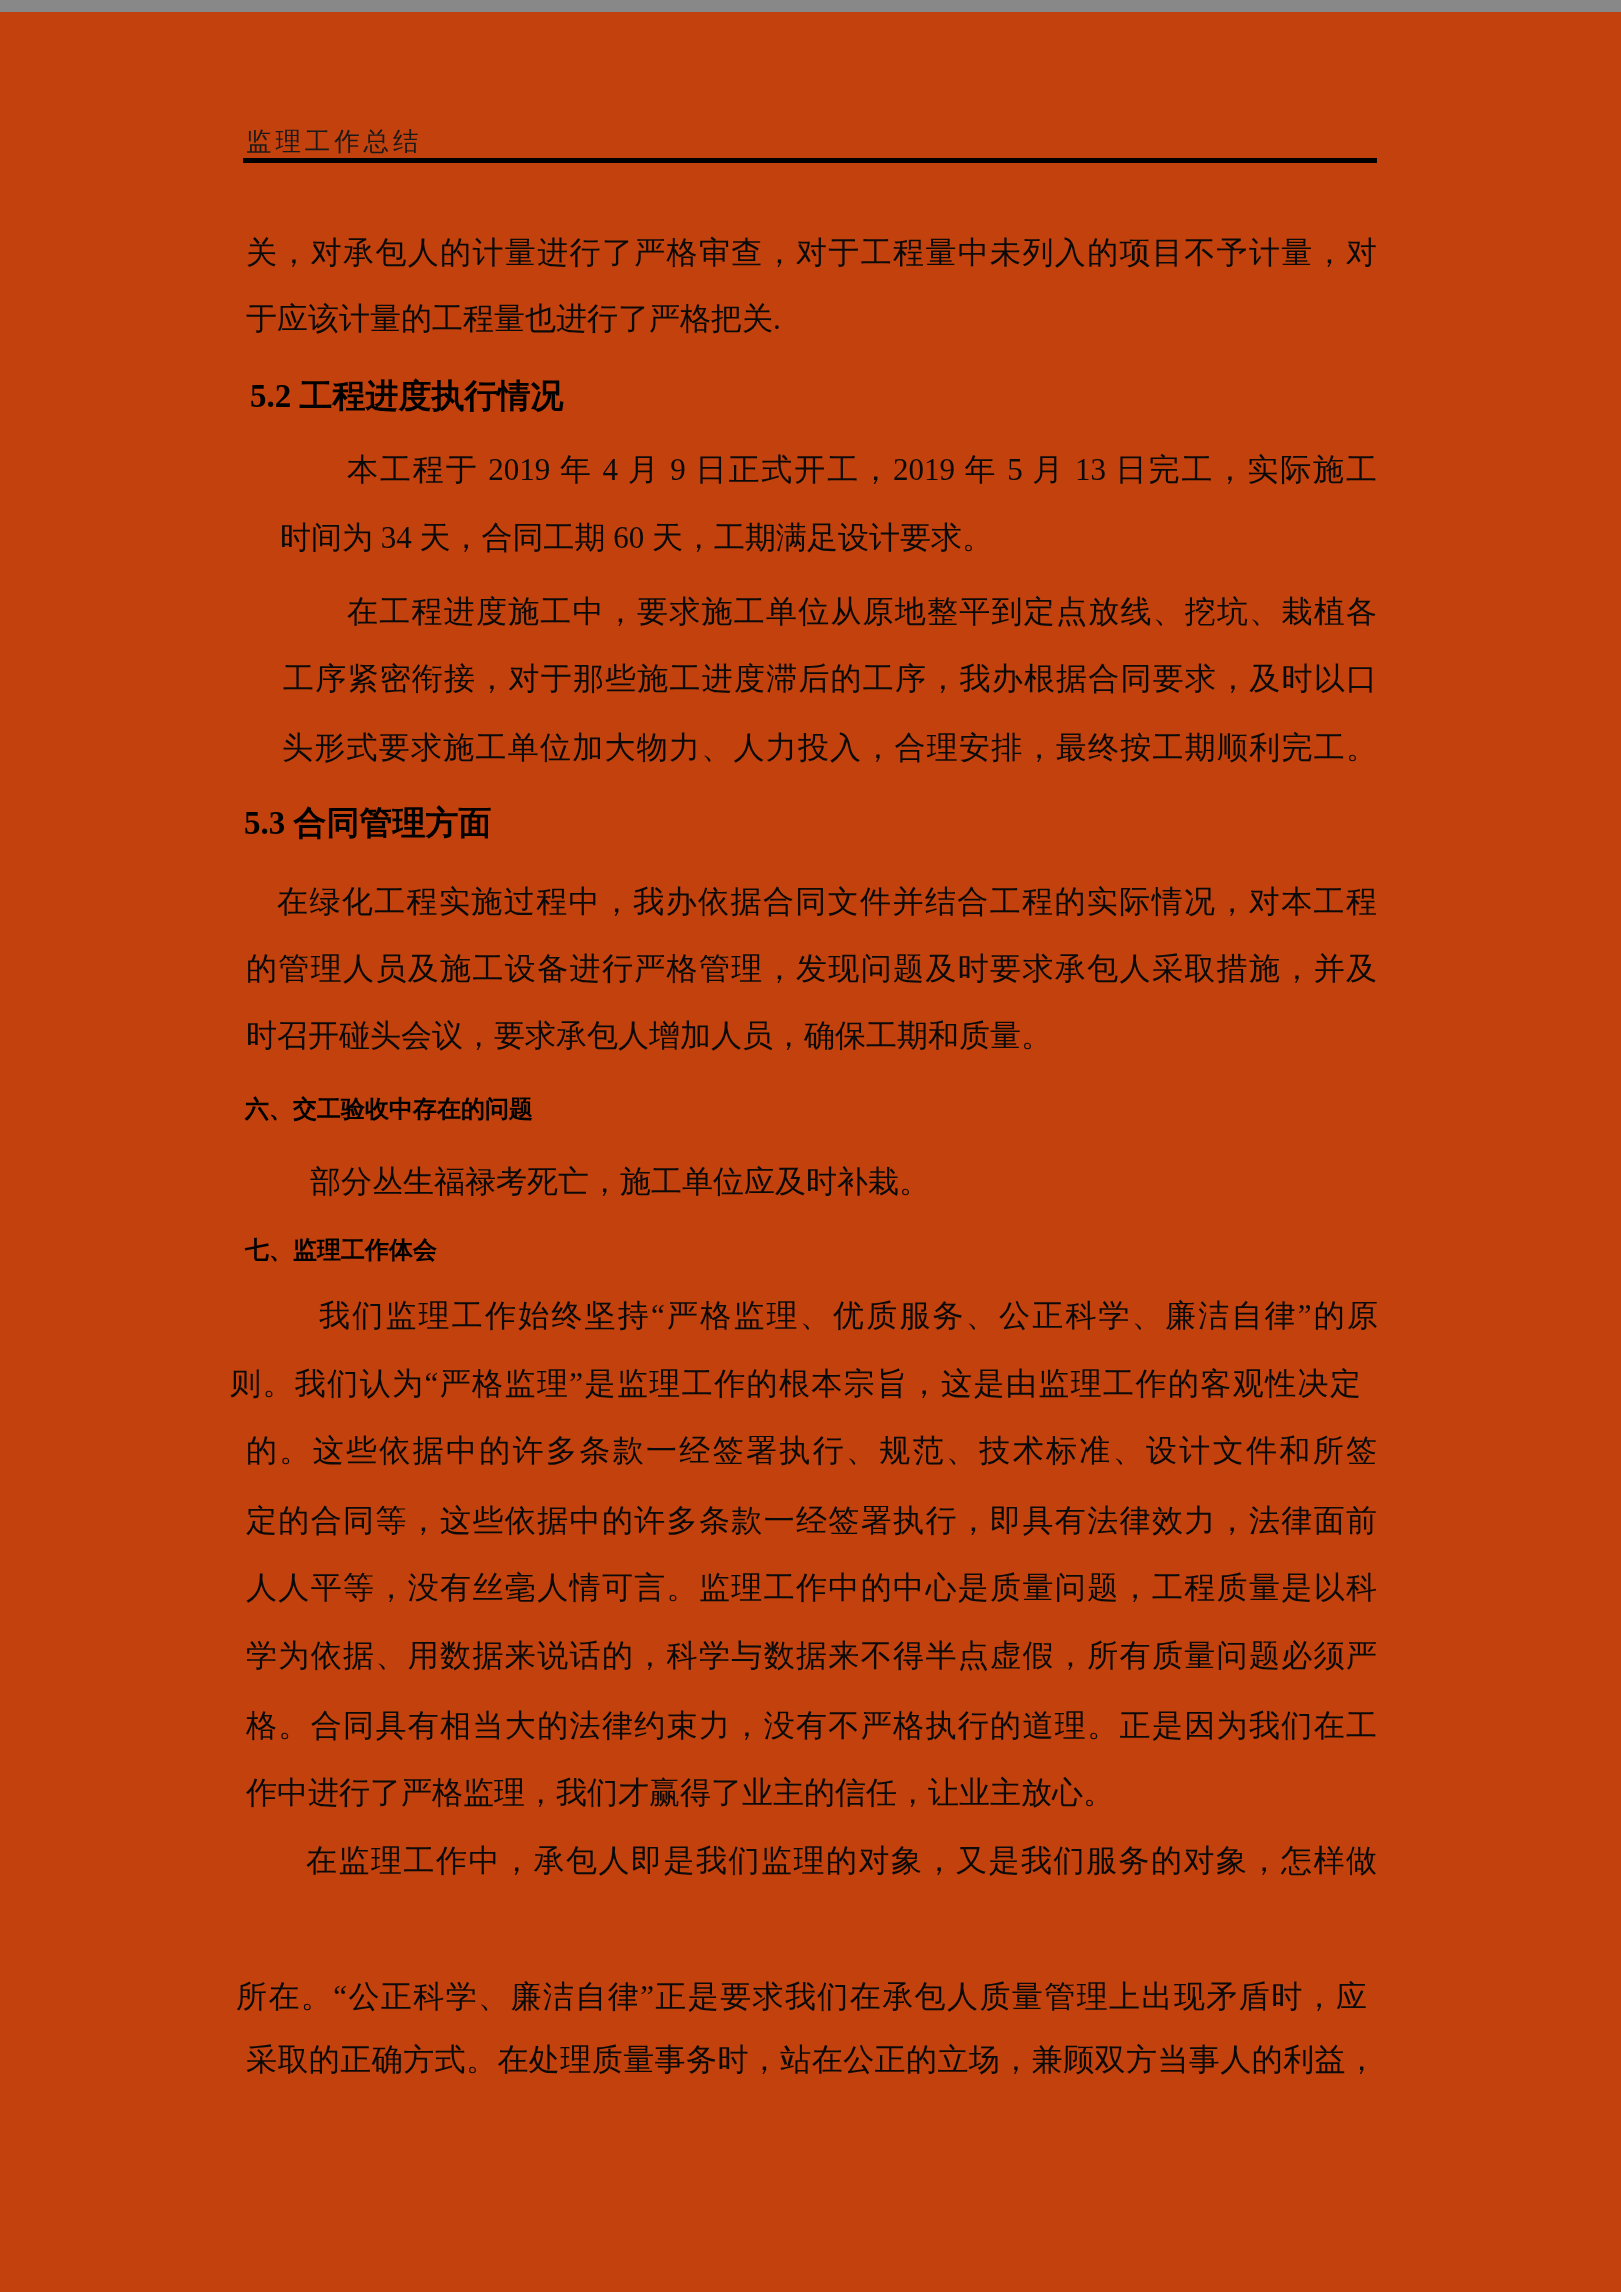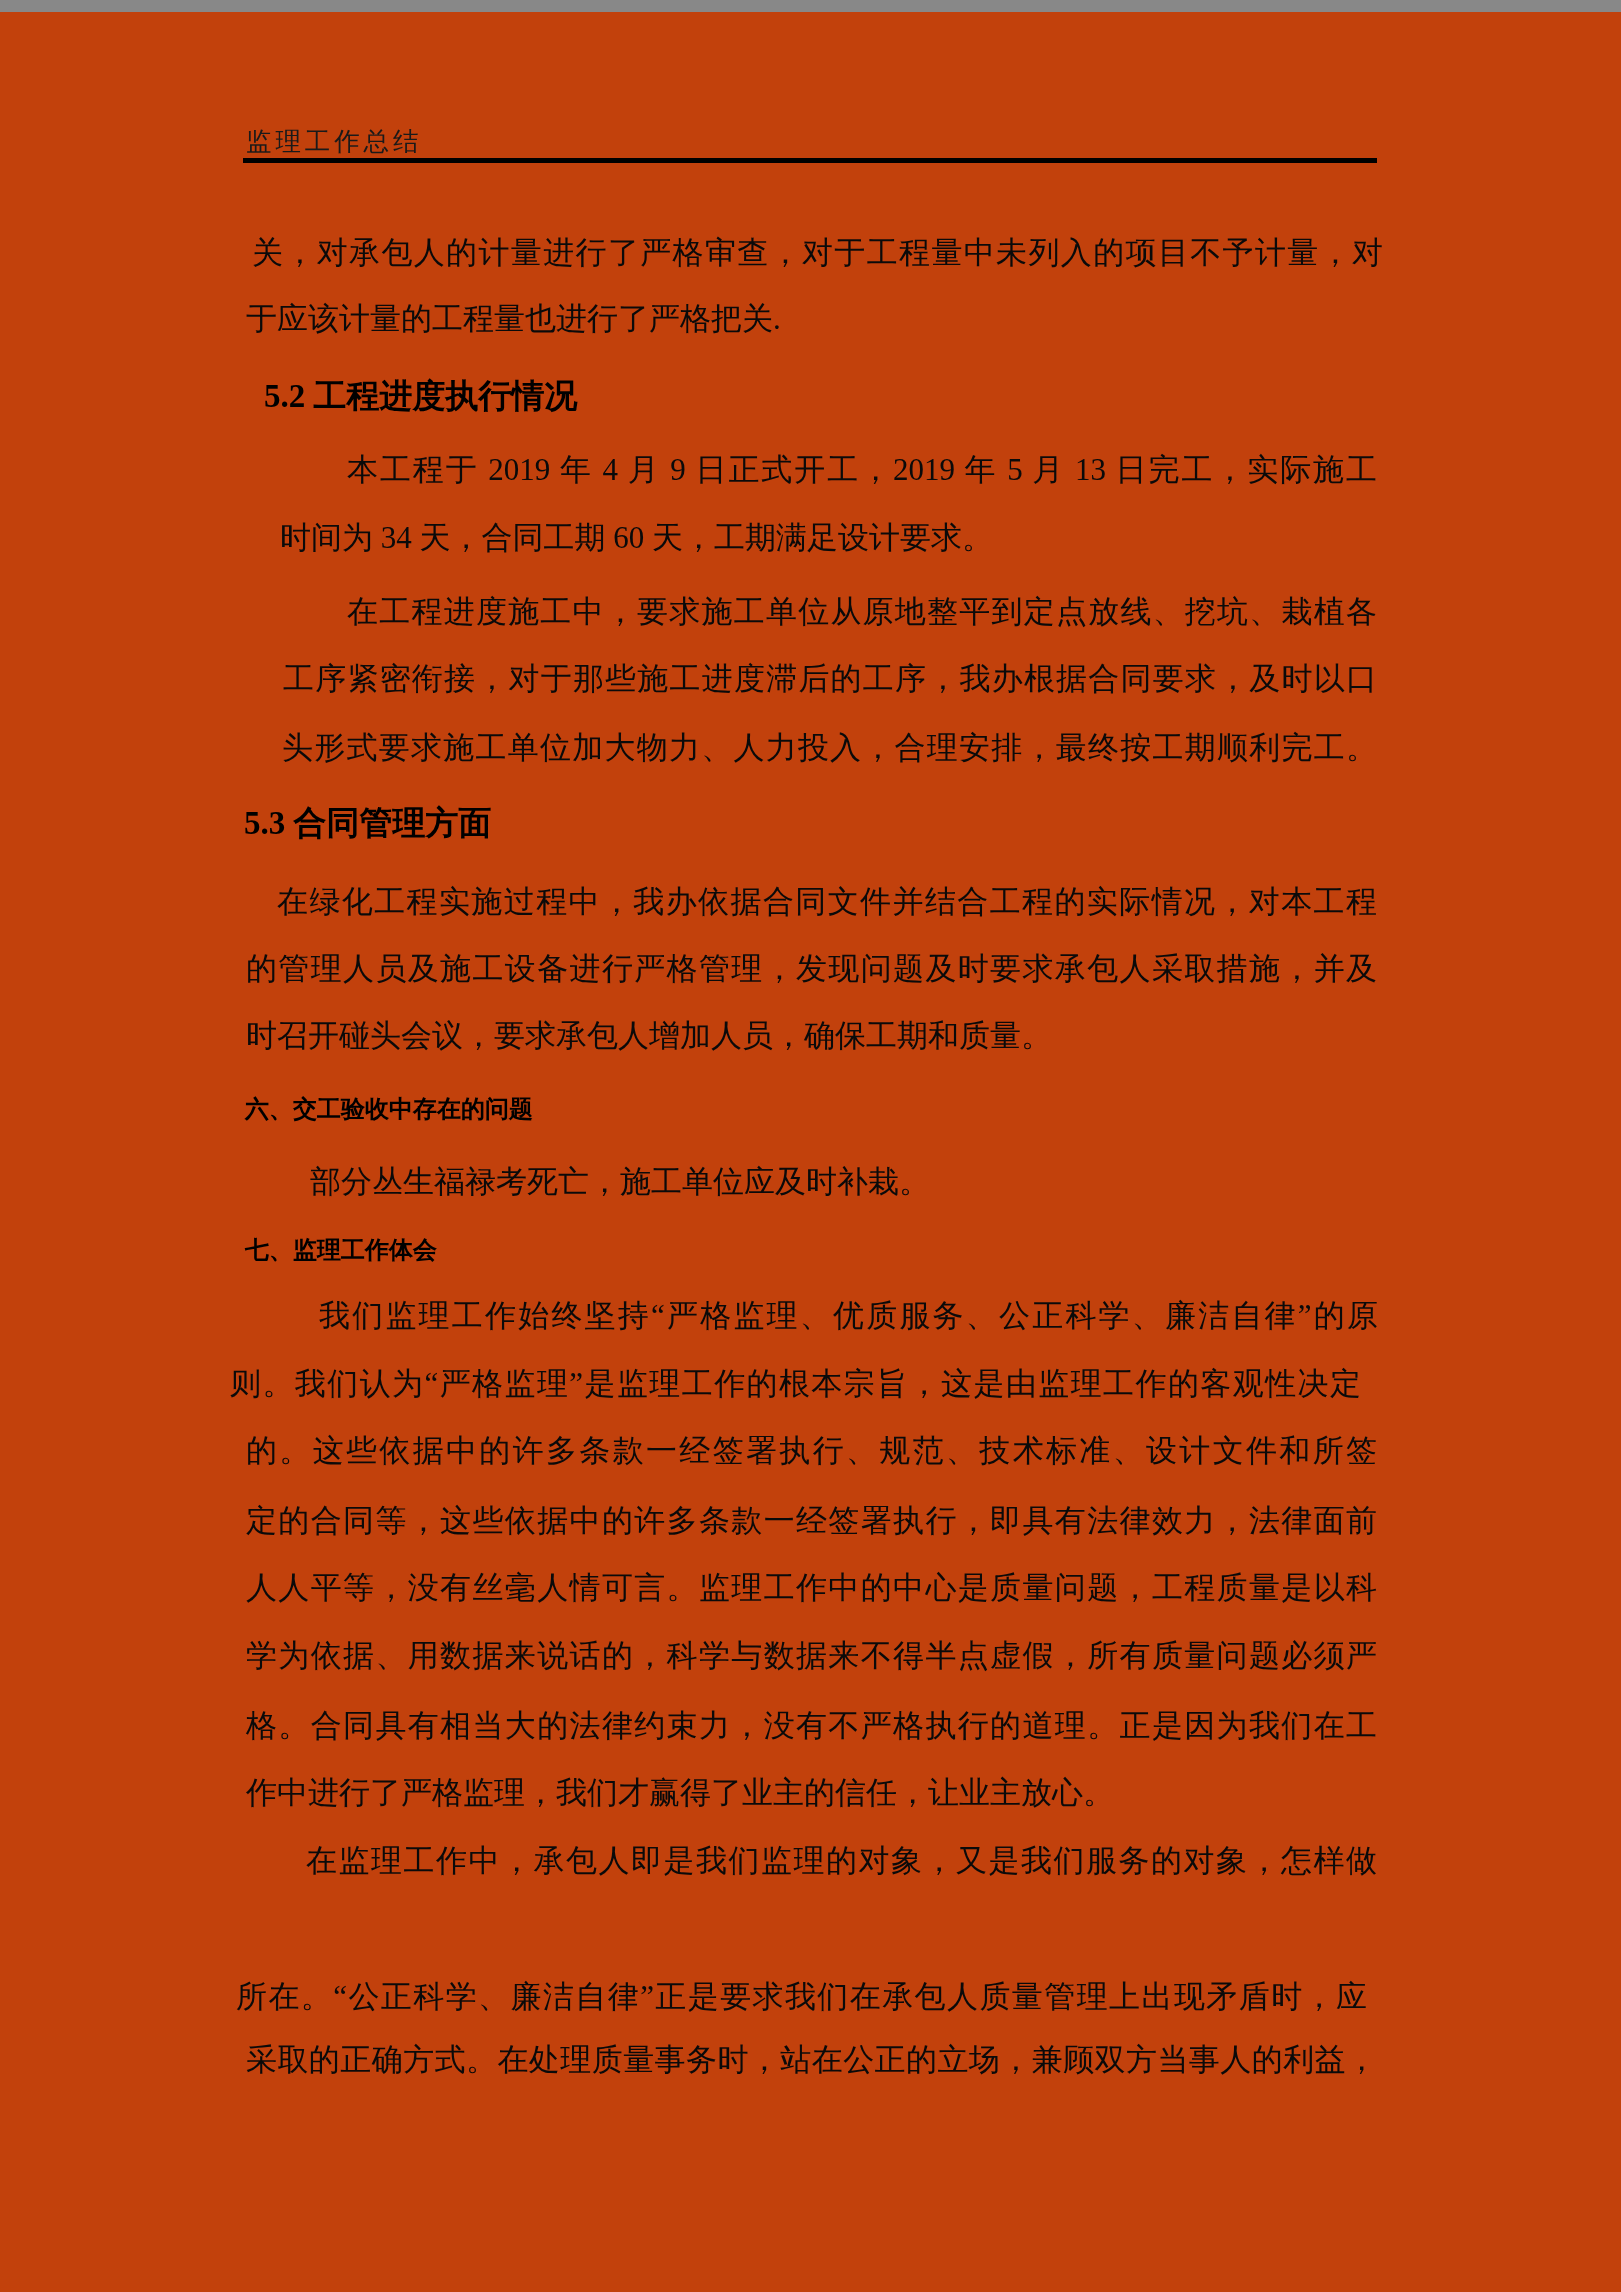--- a/index.html
+++ b/index.html
@@ -50,24 +50,24 @@
   .hd.big{font-size:24px;}
 </style>
 </head>
 <body>
 
 <div class="page">
 
   <div class="hdr">监理工作总结</div>
   <div class="hrule"></div>
 
-  <div class="bl jl" style="top:221px;left:252px;width:1131px">关，对承包人的计量进行了严格审查，对于工程量中未列入的项目不予计量，对</div>
+  <div class="bl jl" style="top:221px;left:246px;width:1131px">关，对承包人的计量进行了严格审查，对于工程量中未列入的项目不予计量，对</div>
   <div class="bl" style="top:287px;left:246px">于应该计量的工程量也进行了严格把关.</div>
 
-  <div class="hd" style="top:363px;left:264px">5.2 工程进度执行情况</div>
+  <div class="hd" style="top:363px;left:250px">5.2 工程进度执行情况</div>
 
   <div class="bl jl" style="top:438px;left:347px;width:1030px">本工程于 2019 年 4 月 9 日正式开工，2019 年 5 月 13 日完工，实际施工</div>
   <div class="bl" style="top:506px;left:280px">时间为 34 天，合同工期 60 天，工期满足设计要求。</div>
   <div class="bl jl" style="top:580px;left:347px;width:1030px">在工程进度施工中，要求施工单位从原地整平到定点放线、挖坑、栽植各</div>
   <div class="bl jl" style="top:647px;left:283px;width:1094px">工序紧密衔接，对于那些施工进度滞后的工序，我办根据合同要求，及时以口</div>
   <div class="bl jl" style="top:716px;left:282px;width:1095px">头形式要求施工单位加大物力、人力投入，合理安排，最终按工期顺利完工。</div>
 
   <div class="hd" style="top:790px;left:244px">5.3 合同管理方面</div>
 
   <div class="bl jl" style="top:870px;left:277px;width:1100px">在绿化工程实施过程中，我办依据合同文件并结合工程的实际情况，对本工程</div>

